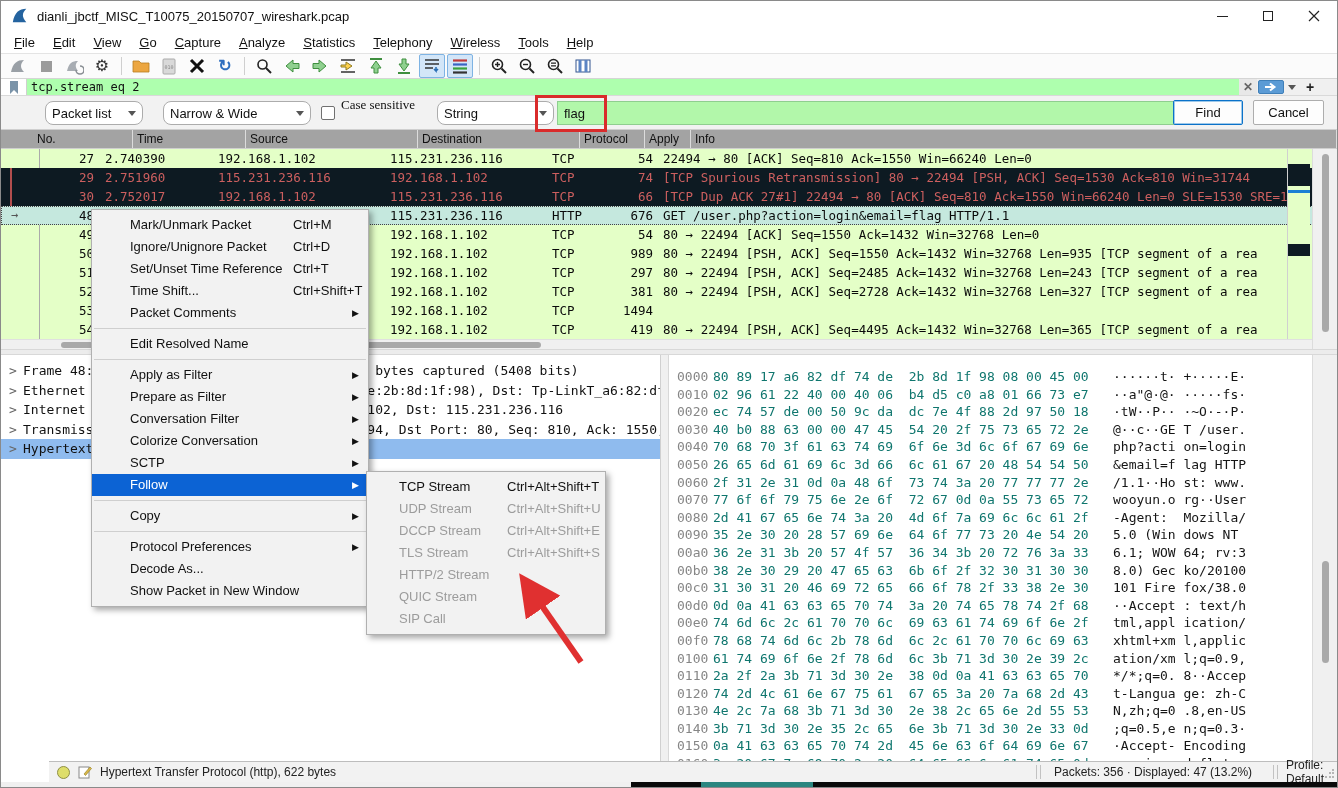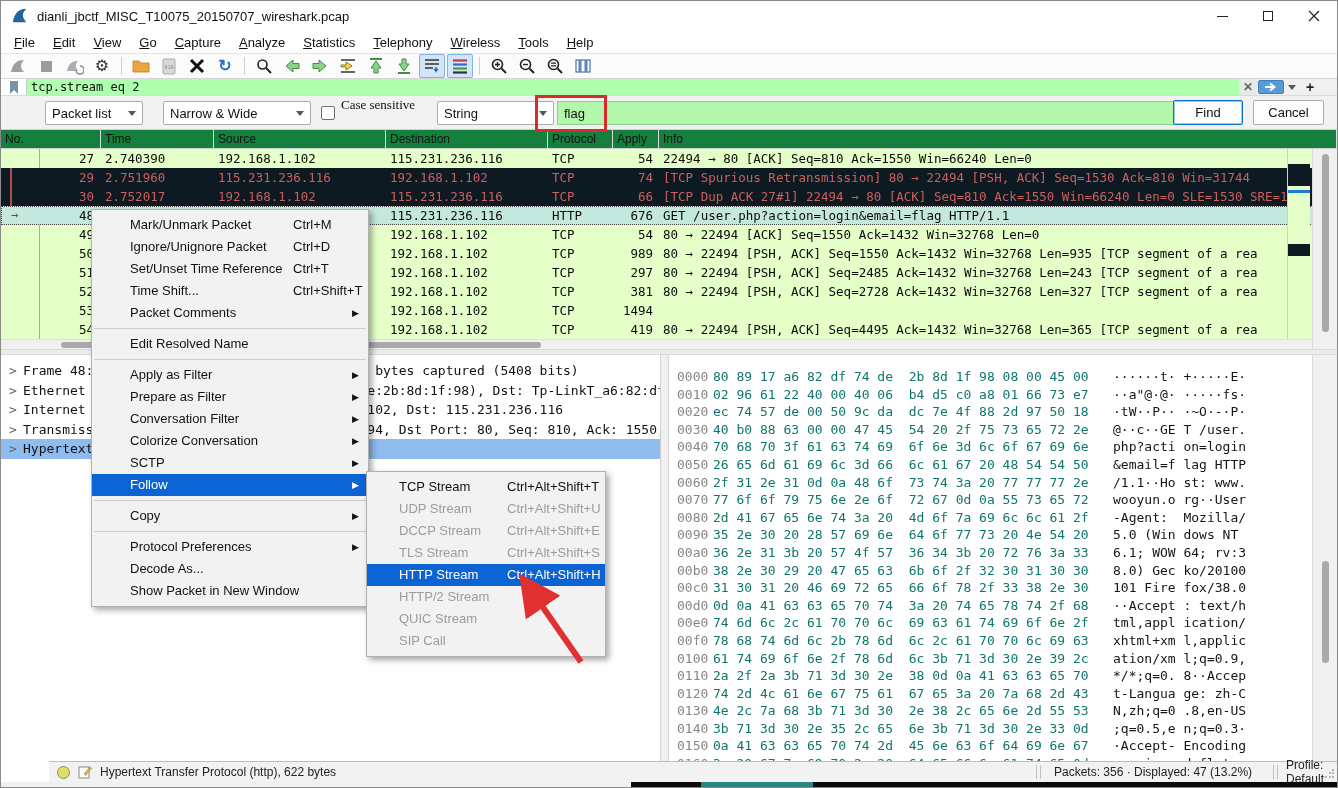--- a/index.html
+++ b/index.html
@@ -27,29 +27,29 @@
   .filterbar{height:17px;display:flex;align-items:stretch;background:#f0f0f0;border-bottom:1px solid #d9d9d9;}
   .fb-book{width:26px;display:flex;align-items:center;justify-content:center;background:#fff;border-right:1px solid #d0d0d0;}
   .fb-input{flex:none;width:1212px;background:#aeffae;font-family:"DejaVu Sans Mono",monospace;font-size:12px;color:#111;padding:1px 4px;display:flex;align-items:center;}
   .fb-x{width:18px;display:flex;align-items:center;justify-content:center;background:#e8e8e8;color:#666;font-size:12px;font-weight:bold;}
   .fb-apply{width:26px;margin:1px 1px;background:#5b9bd5;border:1px solid #3f7fb8;border-radius:2px;display:flex;align-items:center;justify-content:center;}
   .fb-caret{width:14px;display:flex;align-items:center;justify-content:center;}
   .caret{width:0;height:0;border-left:4px solid transparent;border-right:4px solid transparent;border-top:5px solid #555;}
   .fb-plus{width:22px;display:flex;align-items:center;justify-content:center;font-size:14px;font-weight:bold;color:#222;}
   
   .findbar{height:34px;background:#f2f2f2;border-bottom:1px solid #cfcfcf;position:relative;font-size:13px;color:#111;}
-  .combo{position:absolute;top:5px;height:24px;background:#fff;border:1px solid #acacac;border-radius:2px;display:flex;align-items:center;padding:0 6px;justify-content:space-between;}
+  .combo{position:absolute;top:5px;height:24px;background:#fff;border:1px solid #acacac;border-radius:8px;display:flex;align-items:center;padding:0 6px;justify-content:space-between;}
   .cb-box{position:absolute;top:10px;width:14px;height:14px;background:#fff;border:1px solid #707070;border-radius:2px;}
   .cb-label{position:absolute;top:1px;font-family:Liberation Serif, serif;}
   .find-input{position:absolute;left:556px;top:5px;width:670px;height:24px;background:#b2f7aa;border:1px solid #8fce8f;display:flex;align-items:center;padding:0 6px;font-size:13px;}
   .btn{position:absolute;top:4px;height:25px;background:#fdfdfd;border:1px solid #adadad;border-radius:2px;display:flex;align-items:center;justify-content:center;font-size:13px;color:#111;}
   .btn.default{border:1px solid #0b72c9;box-shadow:0 0 0 1px #9ec9ea inset;}
   
   .grid7{display:grid;grid-template-columns:100px 113px 172px 162px 65px 46px 1fr;}
-  .pheader{height:19px;background:#15803d;border-bottom:1px solid #cfcfcf;font-size:12px;color:#111;}
+  .pheader{height:19px;background:#a3a3a3;border-bottom:1px solid #cfcfcf;font-size:12px;color:#111;padding-left:32px;}
   .pheader span{padding:2px 4px;border-right:1px solid #dcdcdc;overflow:hidden;white-space:nowrap;}
   .plist{height:190px;position:relative;overflow:hidden;background:#fff;
          font-family:"DejaVu Sans Mono",monospace;font-size:12.5px;}
   .prow{height:19px;line-height:19px;white-space:nowrap;position:relative;}
   .prow>span{overflow:hidden;padding:0 4px;}
   .c-no{text-align:right;padding-right:7px !important;}
   .c-len{text-align:right;padding-right:6px !important;}
   .r-green{background:#e4ffc7;color:#0a0a0a;}
   .r-green::before{content:"";position:absolute;left:38px;top:0;bottom:0;width:1px;background:#aaa;}
   .r-bad{background:#0d1a22;color:#cc5f5f;}
@@ -486,21 +486,20 @@
       <div class="mi"><span class="lbl">Protocol Preferences</span><span class="subarr">▶</span></div>
       <div class="mi"><span class="lbl">Decode As...</span></div>
       <div class="mi"><span class="lbl">Show Packet in New Window</span></div>
     </div>
 
   <div class="menu submenu">
       <div class="mi"><span class="lbl">TCP Stream</span><span class="sc">Ctrl+Alt+Shift+T</span></div>
       <div class="mi dis"><span class="lbl">UDP Stream</span><span class="sc">Ctrl+Alt+Shift+U</span></div>
       <div class="mi dis"><span class="lbl">DCCP Stream</span><span class="sc">Ctrl+Alt+Shift+E</span></div>
       <div class="mi dis"><span class="lbl">TLS Stream</span><span class="sc">Ctrl+Alt+Shift+S</span></div>
-      <div class="mi hl"><span class="lbl">HTTP Stream</span><span class="sc">Ctrl+Alt+Shift+H</span></div>
       <div class="mi dis"><span class="lbl">HTTP/2 Stream</span></div>
       <div class="mi dis"><span class="lbl">QUIC Stream</span></div>
       <div class="mi dis"><span class="lbl">SIP Call</span></div>
     </div>
 
   <div class="red-box"></div>
   <svg class="red-arrow" width="110" height="105">
     <defs>
       <marker id="ah" markerWidth="7" markerHeight="7" refX="5" refY="3.5" orient="auto">
         <path d="M0,0 L7,3.5 L0,7 Z" fill="#e03030"></path>

